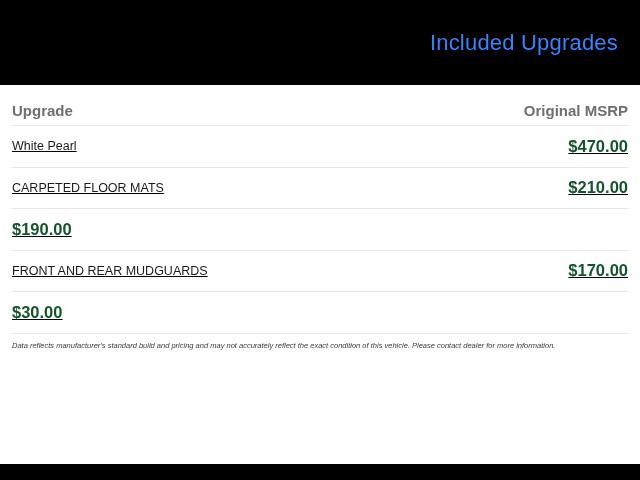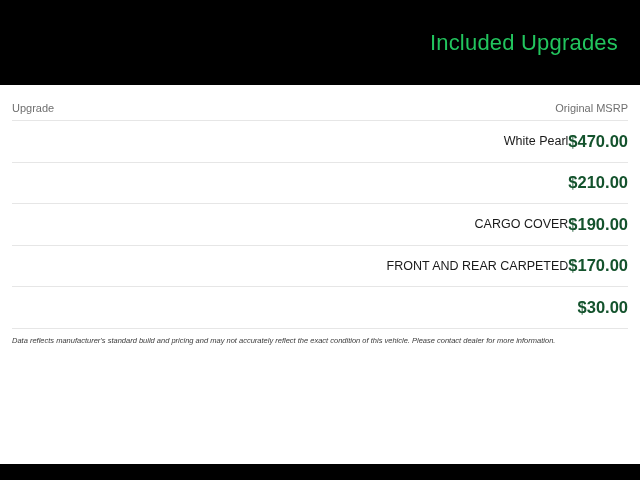--- a/index.html
+++ b/index.html
@@ -23,53 +23,54 @@
   .header {
     height: 85px;
     background: #000000;
     display: flex;
     align-items: center;
     justify-content: flex-end;
     box-sizing: border-box;
     padding-right: 22px;
   }
   .header-title {
-    color: #22c55e;
+    color: #3b82f6;
     font-size: 22px;
     font-weight: 400;
     letter-spacing: 0.2px;
   }
   .content {
     padding: 0 12px;
     box-sizing: border-box;
   }
   .col-head {
     display: flex;
     justify-content: space-between;
     align-items: baseline;
     padding-top: 17px;
     padding-bottom: 6px;
   }
   .col-head .ch {
-    font-size: 11px;
+    font-size: 15px;
     color: #6f6f6f;
-    font-weight: 400;
+    font-weight: 700;
   }
   .col-head .ch-right {
     text-align: left;
   }
   .rows {
     display: block;
   }
   .row {
     display: flex;
-    justify-content: flex-end;
+    justify-content: space-between;
     align-items: center;
     height: 40.5px;
     border-top: 1px solid #e6e6e6;
+    text-decoration: underline;
   }
   .row:first-child {
     border-top: 1px solid #e6e6e6;
   }
   .row-name {
     font-size: 12.5px;
     color: #1a1a1a;
     font-weight: 400;
     white-space: nowrap;
   }
@@ -114,30 +115,30 @@
     </div>
 
     <div class="rows">
 
       <div class="row">
         <div class="row-name">White Pearl</div>
         <div class="row-price">$470.00</div>
       </div>
 
       <div class="row">
+        <div class="row-name">CARPETED FLOOR MATS</div>
         <div class="row-price">$210.00</div>
       </div>
 
       <div class="row">
-        <div class="row-name">CARGO COVER</div>
         <div class="row-price">$190.00</div>
       </div>
 
       <div class="row">
-        <div class="row-name">FRONT AND REAR CARPETED</div>
+        <div class="row-name">FRONT AND REAR MUDGUARDS</div>
         <div class="row-price">$170.00</div>
       </div>
 
 
       <div class="row">
         <div class="row-price">$30.00</div>
       </div>
 
 
 

